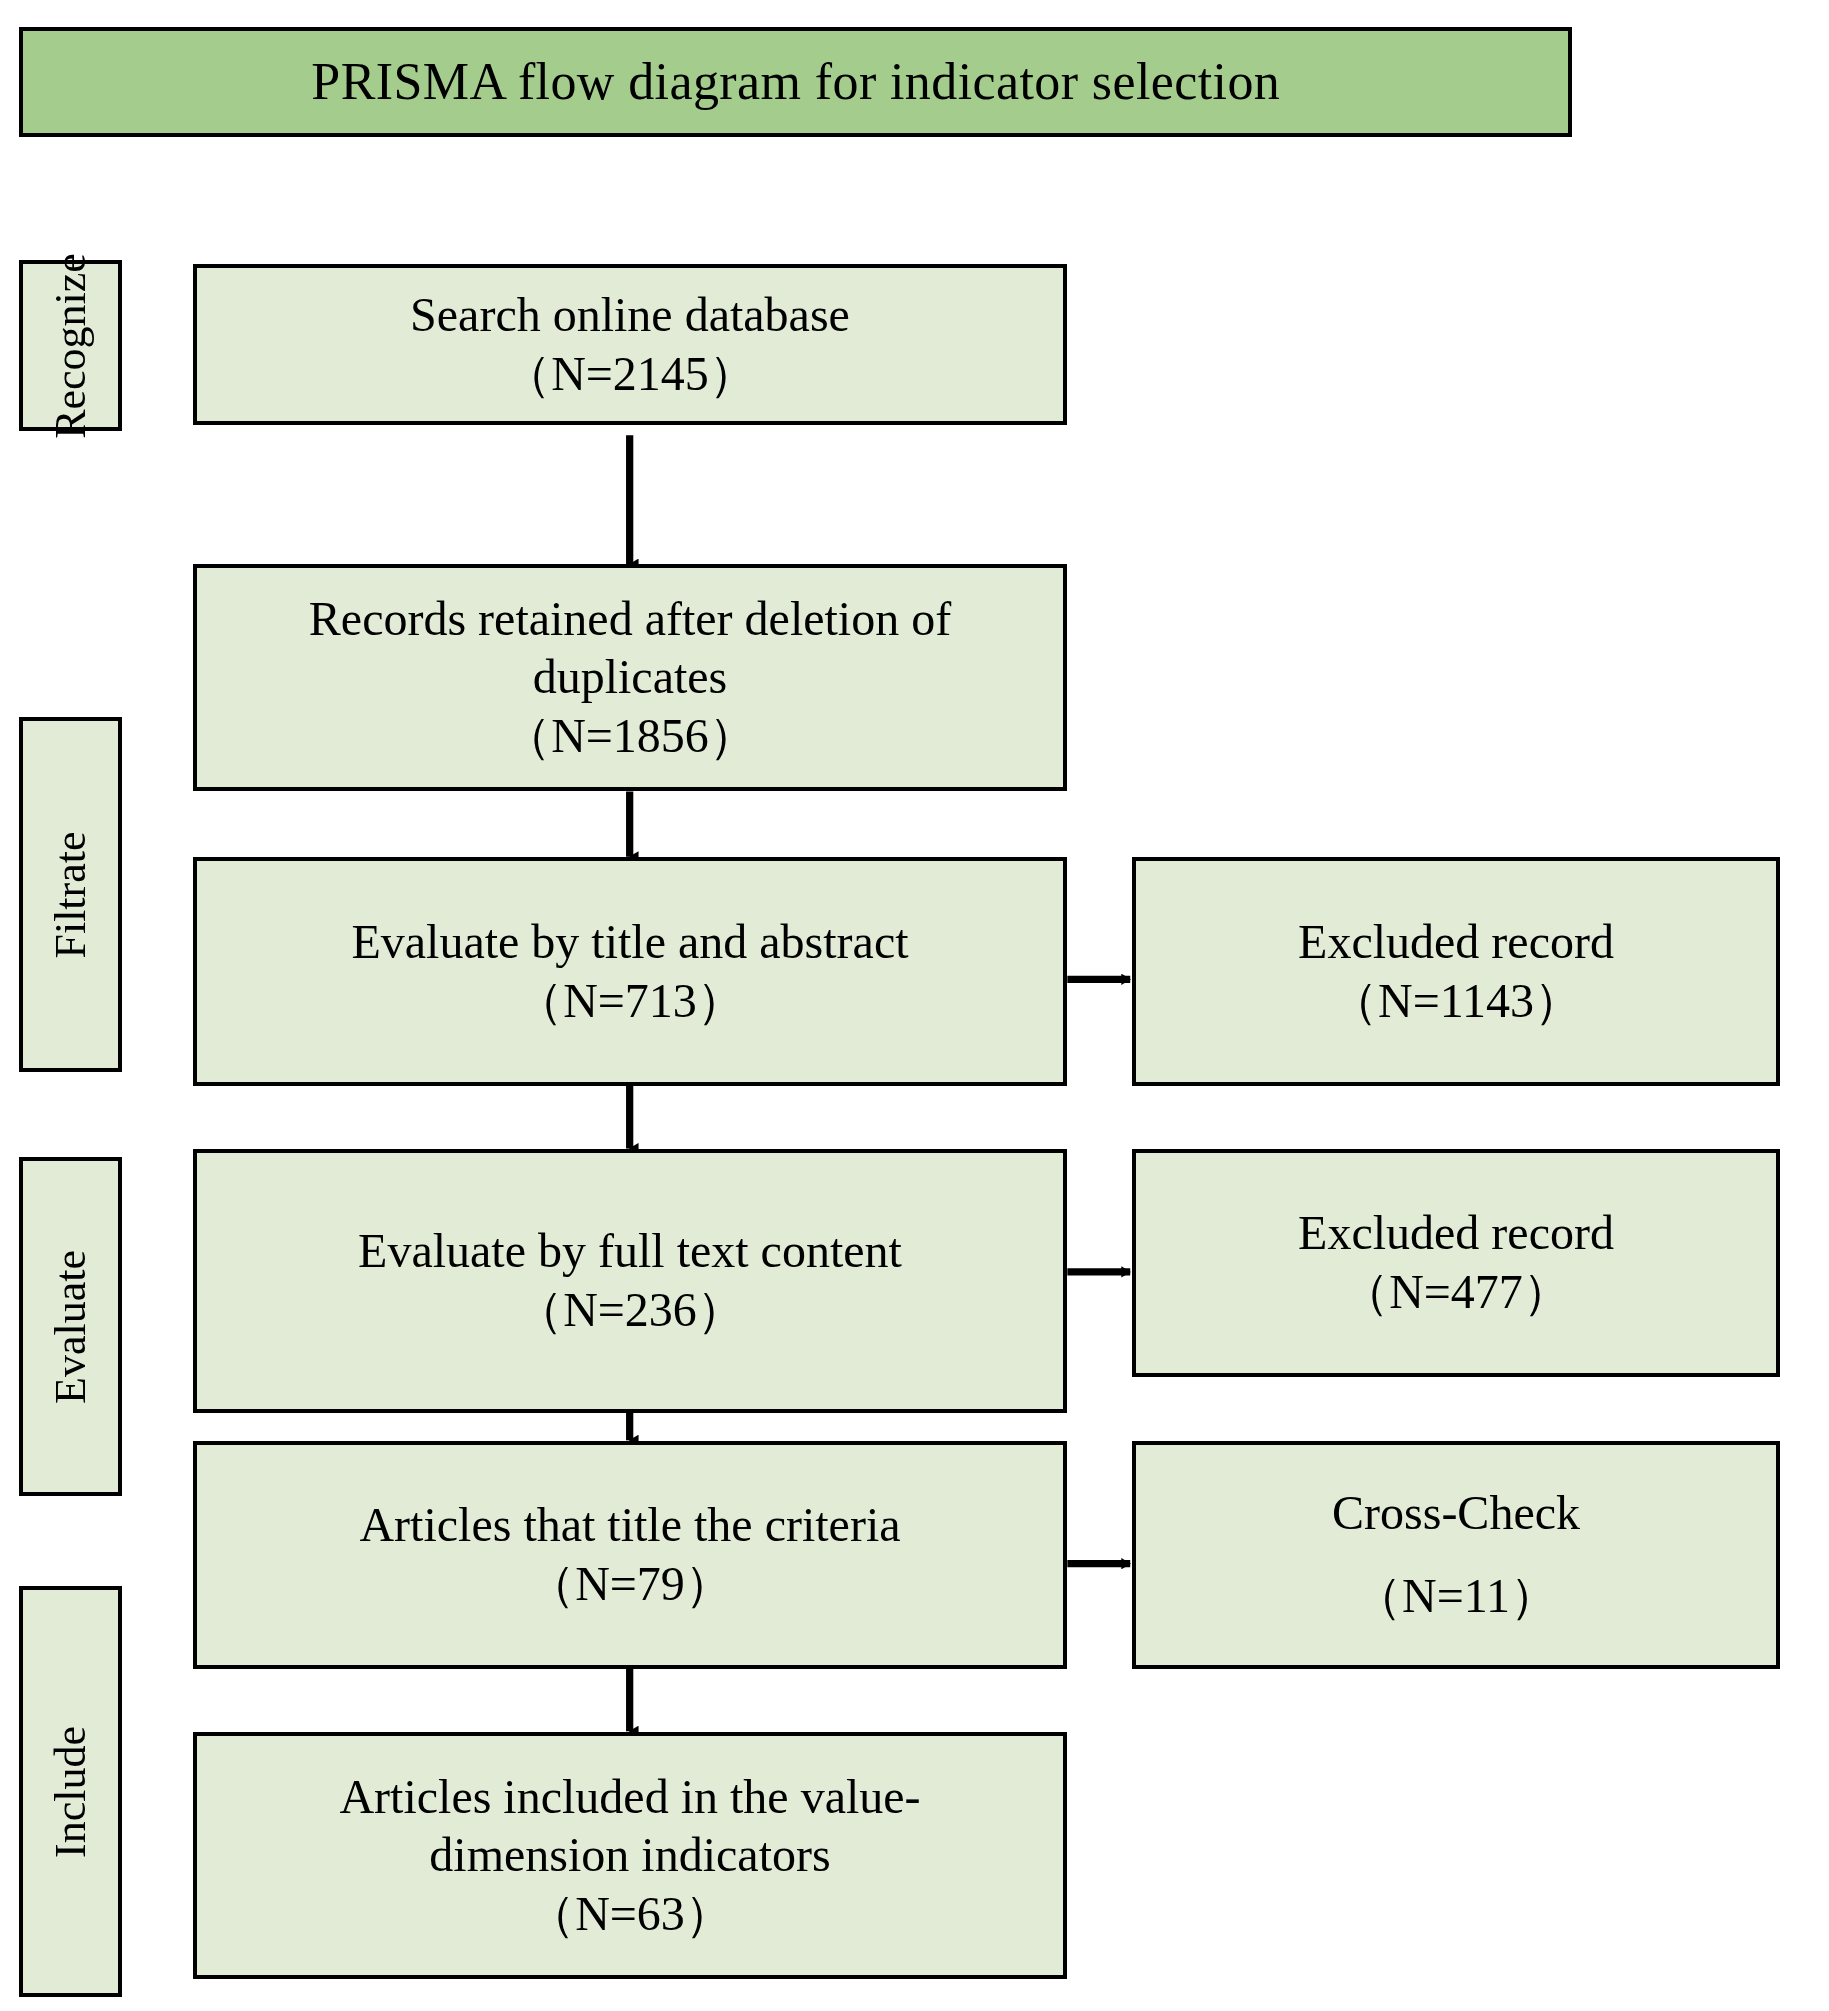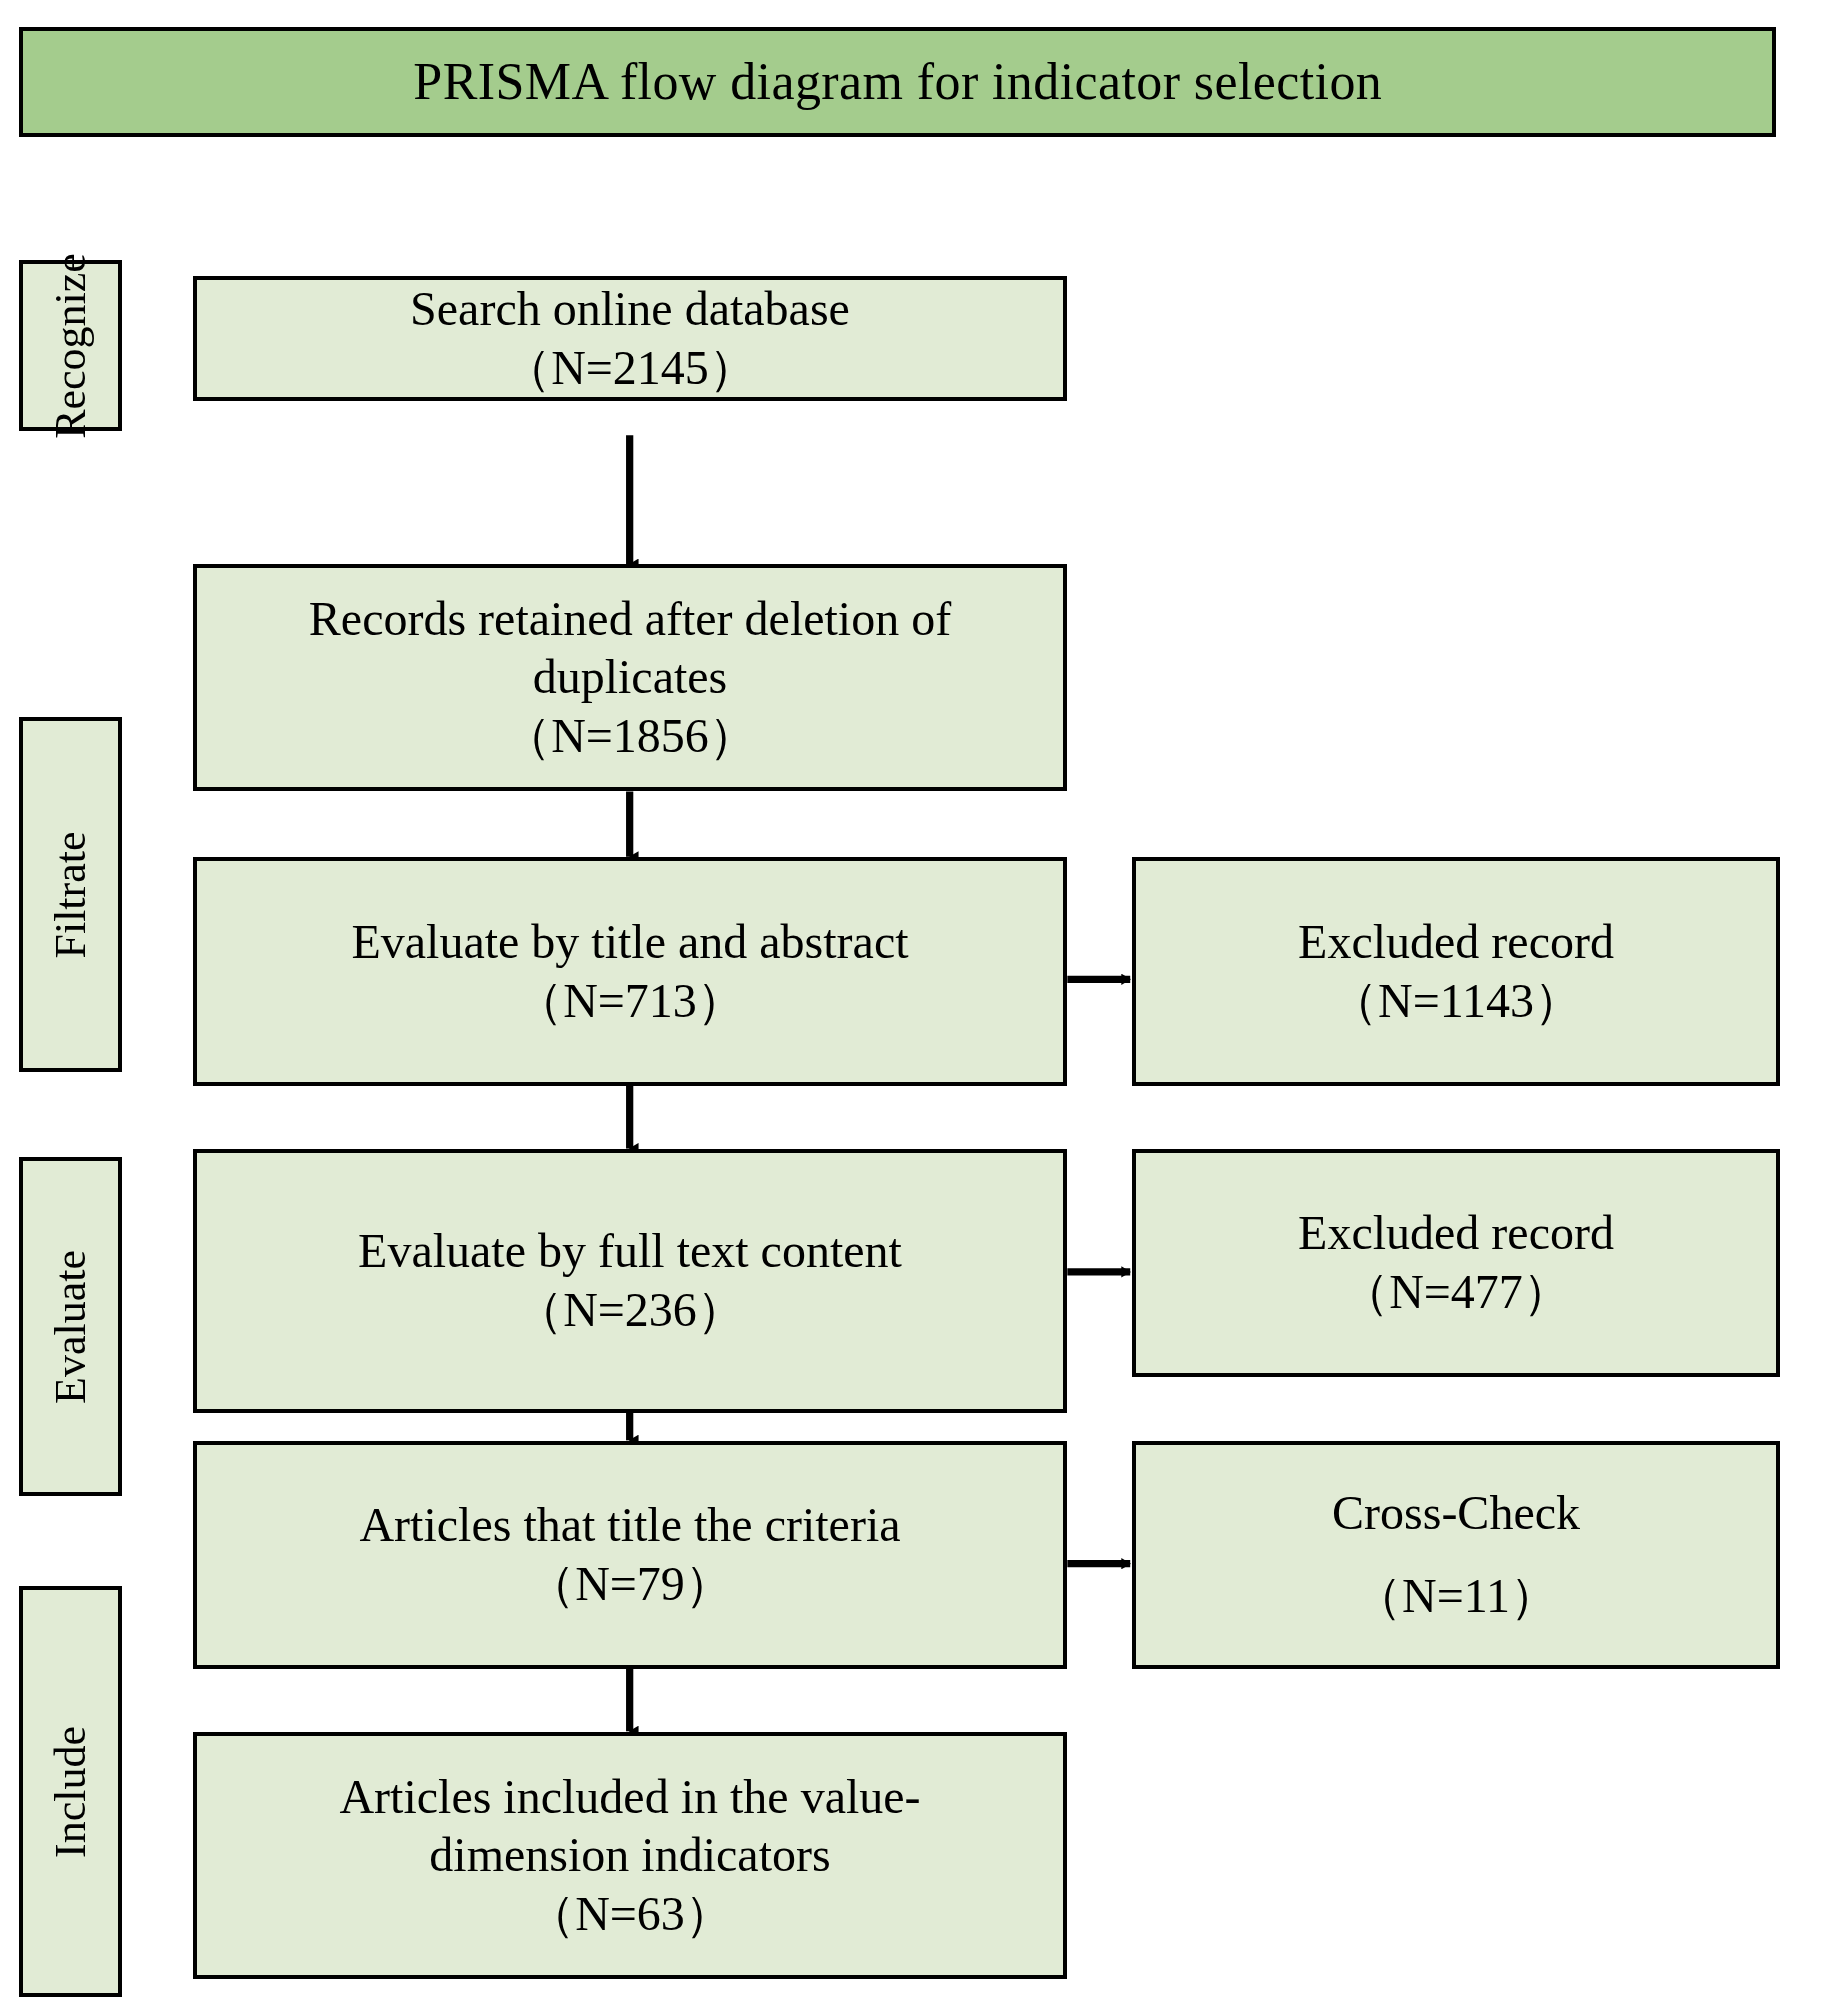--- a/index.html
+++ b/index.html
@@ -14,21 +14,21 @@
     font-family: "Liberation Serif", "DejaVu Serif", serif;
     color: #000000;
     overflow: hidden;
   }
 
   
   #title-banner {
     position: absolute;
     left: 19.3px;
     top: 27px;
-    width: 1757px;
+    width: 1553px;
     height: 110px;
     background: #A4CC8D;
     border: 4px solid #000000;
     box-sizing: border-box;
     display: flex;
     align-items: center;
     justify-content: center;
   }
   #title-banner .title-text {
     font-size: 52px;
@@ -126,21 +126,21 @@
 
   <line x1="781" y1="2070" x2="781" y2="2148" stroke="#000000" stroke-width="9" marker-end="url(#arrow-down)"></line>
 
   <line x1="1324" y1="1215" x2="1402" y2="1215" stroke="#000000" stroke-width="9" marker-end="url(#arrow-right)"></line>
 
   <line x1="1324" y1="1578" x2="1402" y2="1578" stroke="#000000" stroke-width="9" marker-end="url(#arrow-right)"></line>
 
   <line x1="1324" y1="1940" x2="1402" y2="1940" stroke="#000000" stroke-width="9" marker-end="url(#arrow-right)"></line>
 </svg>
 
-<div class="flow-box" style="left:193px; top:276px; width:874px; height:125px;font-family:Liberation Serif, serif;">
+<div class="flow-box" style="left:193px; top:264px; width:874px; height:161px;font-family:Liberation Serif, serif;">
   <div class="line">Search online database</div>
   <div class="line">（N=2145）</div>
 </div>
 
 <div class="flow-box" style="left:193px; top:564px; width:874px; height:227px;">
   <div class="line">Records retained after deletion of</div>
   <div class="line">duplicates</div>
   <div class="line">（N=1856）</div>
 </div>
 

